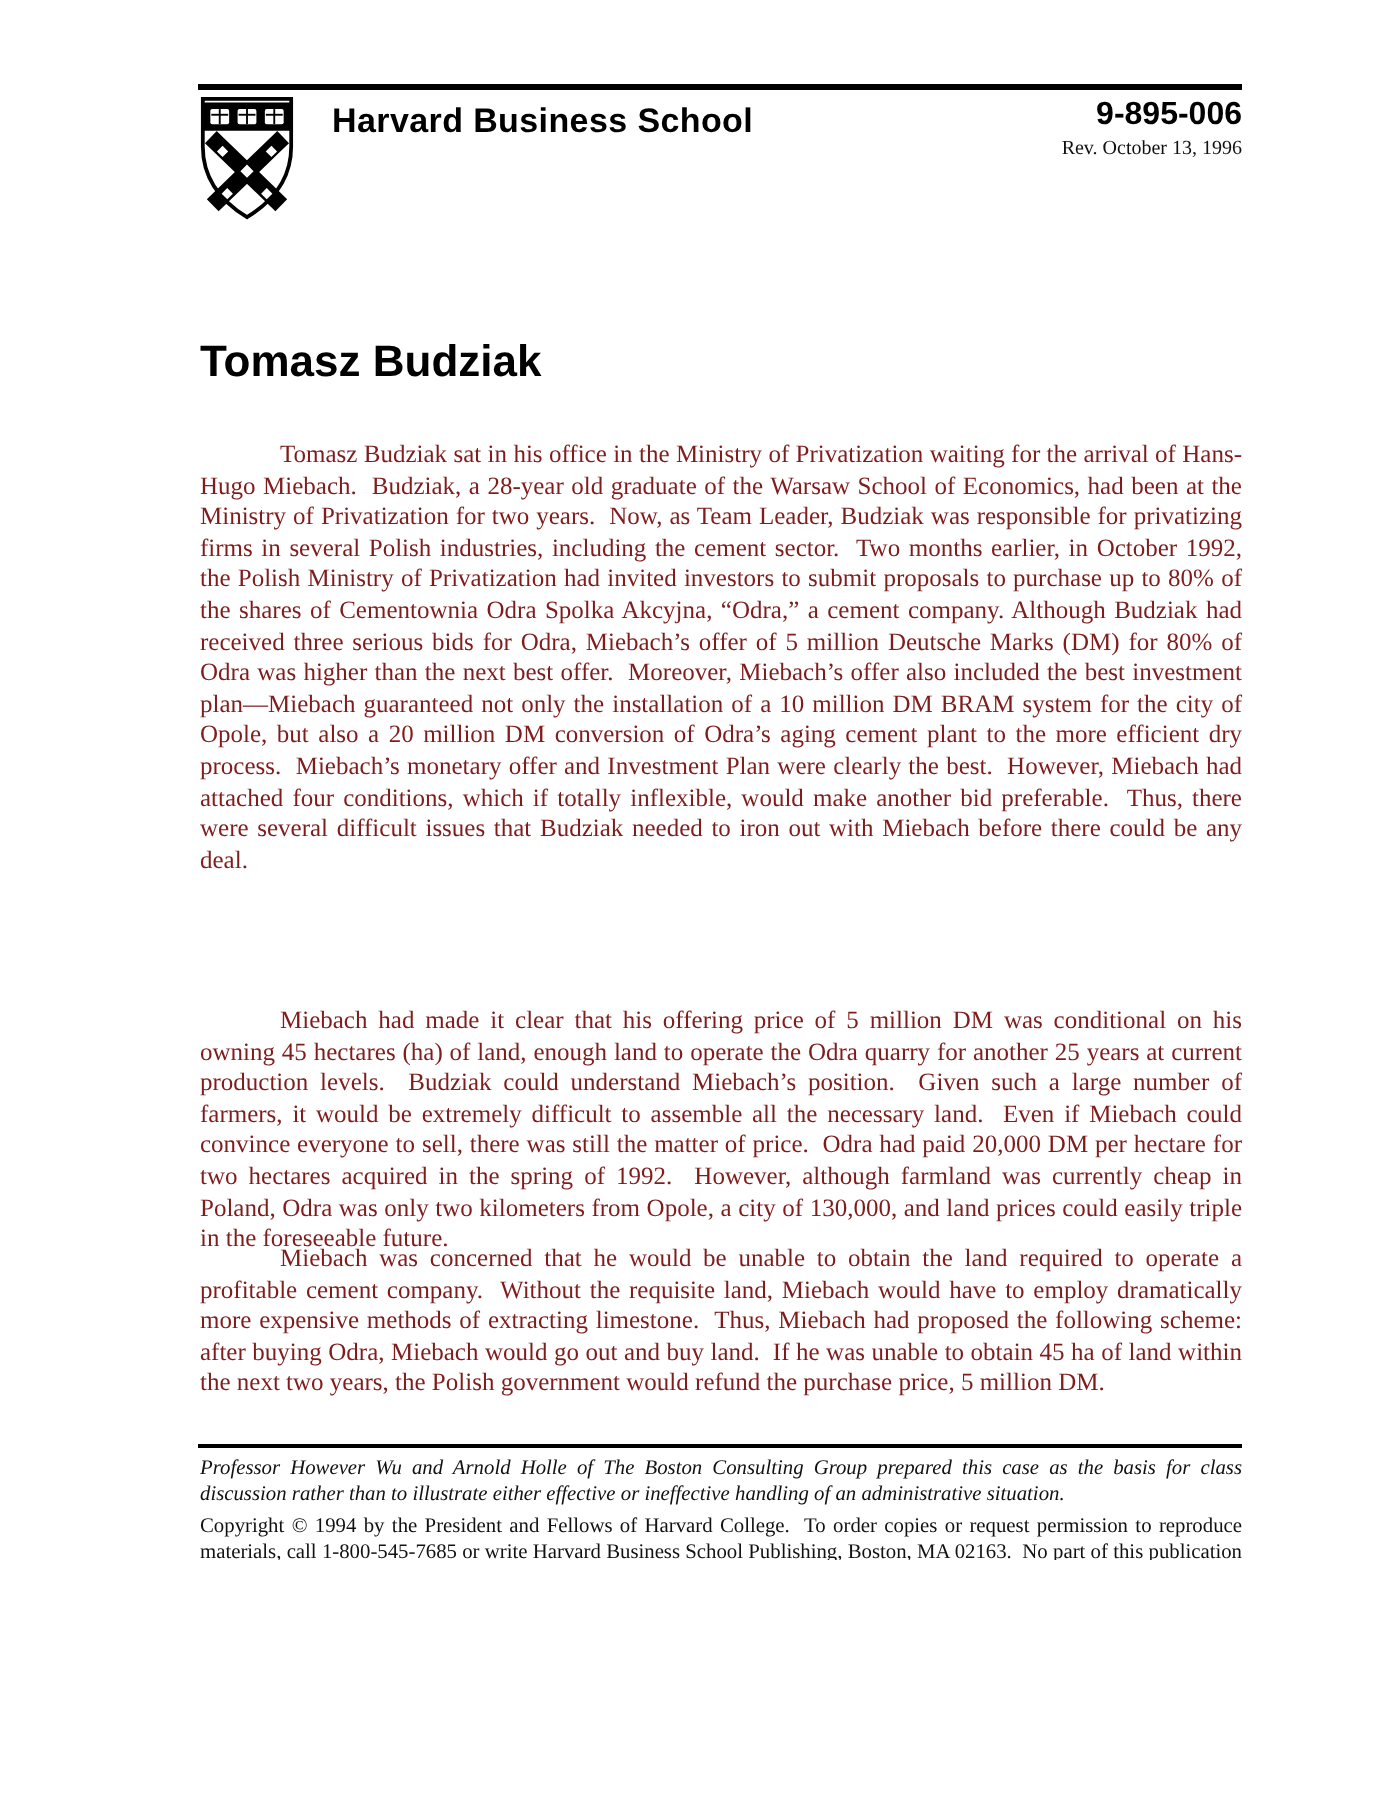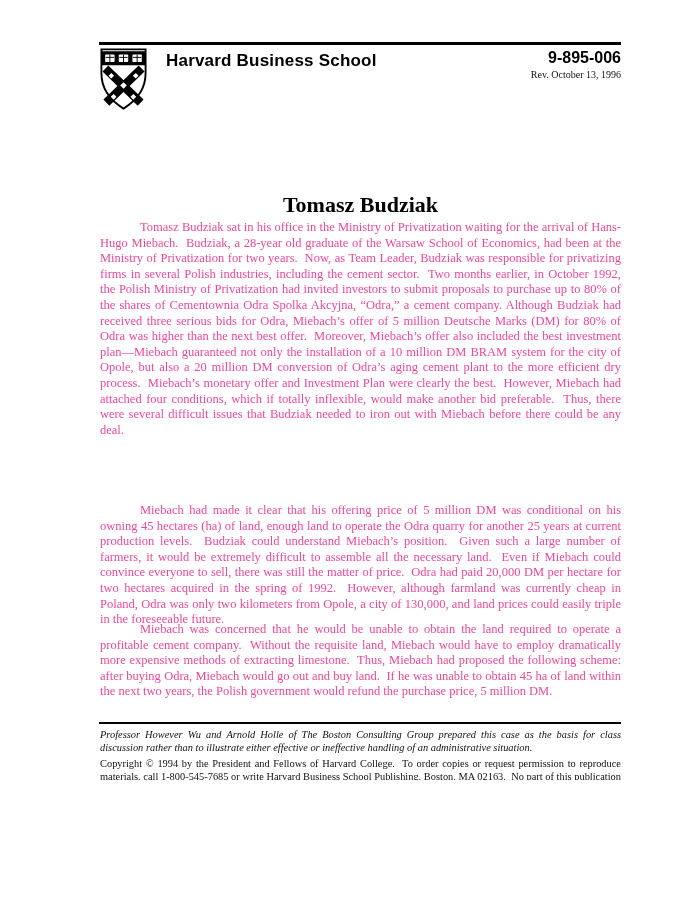--- a/index.html
+++ b/index.html
@@ -59,37 +59,36 @@
     top: 69px;
     font-family: "Liberation Serif", serif;
     font-size: 10px;
     text-align: right;
     color: #111111;
   }
   .doc-title {
     position: absolute;
     left: 100px;
     width: 521px;
-    top: 192px;
-    text-align: center;
-    font-family: Liberation Serif, serif;
+    top: 168px;
+    font-family: Liberation Sans, sans-serif;
     font-weight: bold;
     font-size: 22px;
     color: #000000;
   }
   .body-para {
     position: absolute;
     left: 100px;
     width: 521px;
     font-size: 12.5px;
     line-height: 15.6px;
     text-align: justify;
     text-indent: 40px;
     white-space: pre-wrap;
-    color: #ec4899;
+    color: #7f1d1d;
   }
   .para-1 { top: 220px; }
   .para-2 { top: 503px; }
   .para-3 { top: 622px; }
   .section-heading {
     position: absolute;
     left: 100px;
     width: 521px;
     top: 451px;
     text-align: center;

